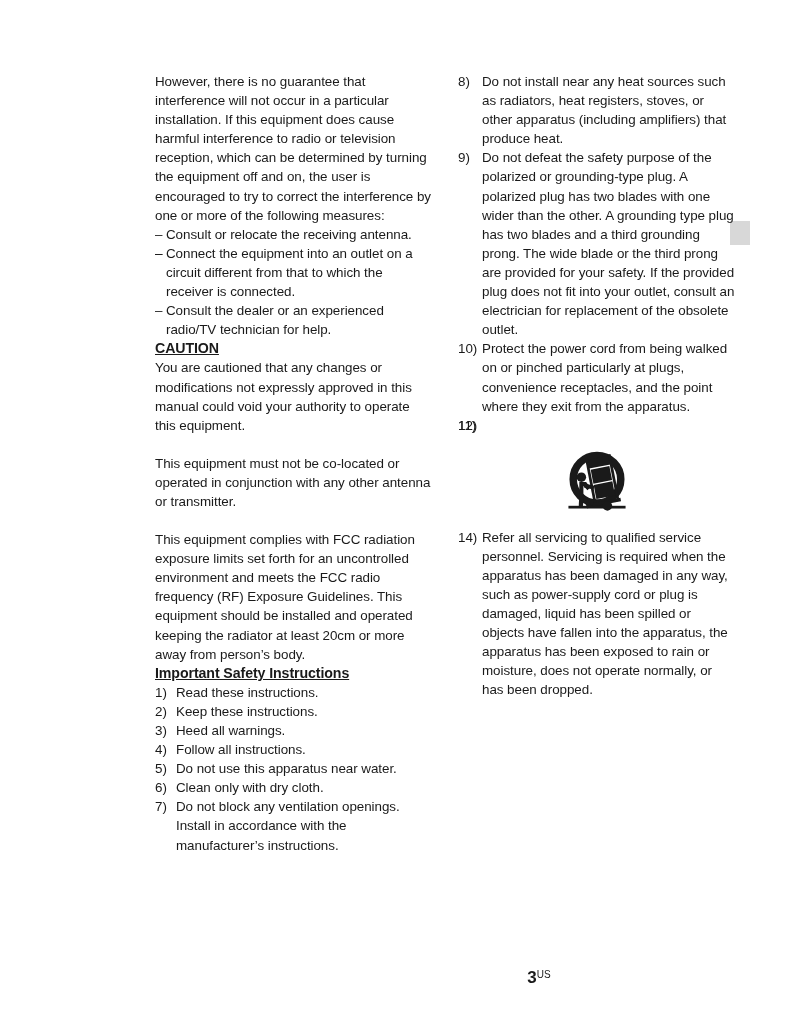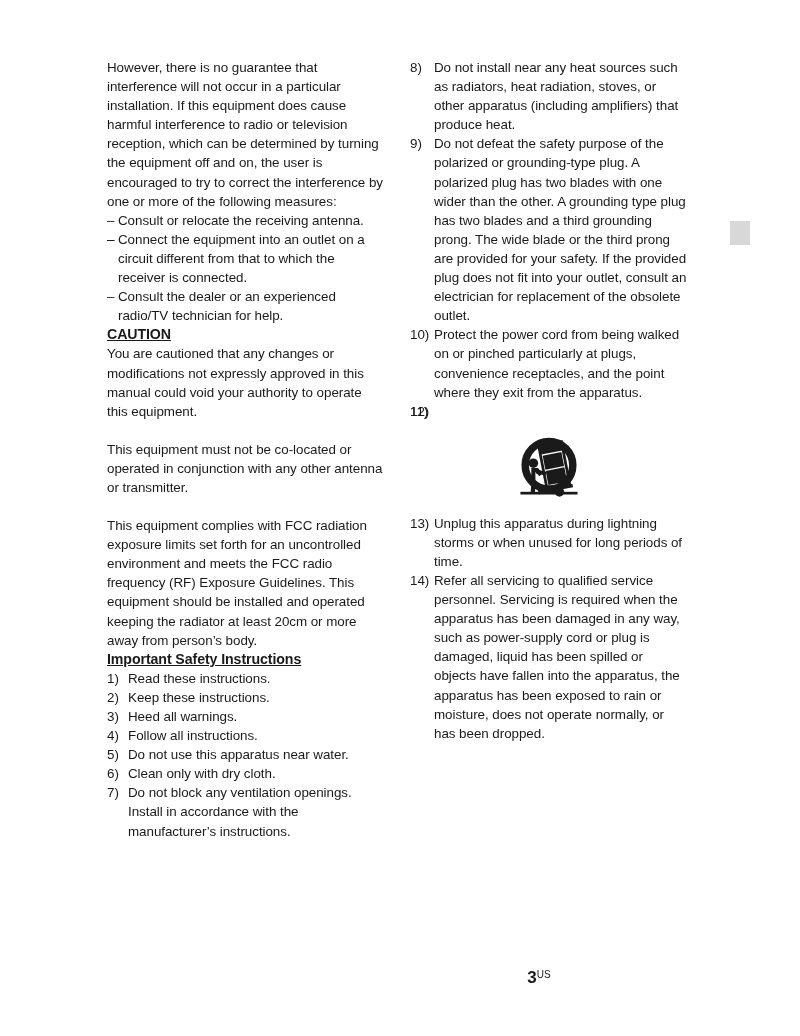--- a/index.html
+++ b/index.html
@@ -36,24 +36,25 @@
   .columns {
     position: absolute;
     left: 0;
     top: 0;
     width: 800px;
     height: 1036px;
   }
 
   .col {
     position: absolute;
-    top: 58px;
+    top: 72px;
     font-size: 13.4px;
     line-height: 19.1px;
     letter-spacing: -0.05px;
+    margin-left: 48px;
   }
   .col-left  { left: 107px; width: 276px; }
   .col-right { left: 410px; width: 278px; }
 
   p.para {
     margin: 0;
     text-align: left;
   }
 
   .gap {
@@ -217,21 +218,21 @@
         </li>
       </ol>
 
     </div>
 
     <div class="col col-right">
 
       <ol class="num-list">
         <li>
           <span class="num">8)</span>
-          <span>Do not install near any heat sources such as radiators, heat radiation, stoves, or other apparatus (including amplifiers) that produce heat.</span>
+          <span>Do not install near any heat sources such as radiators, heat registers, stoves, or other apparatus (including amplifiers) that produce heat.</span>
         </li>
         <li>
           <span class="num">9)</span>
           <span>Do not defeat the safety purpose of the polarized or grounding-type plug. A polarized plug has two blades with one wider than the other. A grounding type plug has two blades and a third grounding prong. The wide blade or the third prong are provided for your safety. If the provided plug does not fit into your outlet, consult an electrician for replacement of the obsolete outlet.</span>
         </li>
         <li>
           <span class="num">10)</span>
           <span>Protect the power cord from being walked on or pinched particularly at plugs, convenience receptacles, and the point where they exit from the apparatus.</span>
         </li>
         <li>
@@ -269,24 +270,20 @@
 
           <path d="M24 70 L31 70 L29 88 L23 88 Z" fill="#1a1a1a"></path>
           <path d="M28 70 L34 72 L42 86 L36 89 Z" fill="#1a1a1a"></path>
 
           <path d="M32 52 L46 56 L45 61 L31 58 Z" fill="#1a1a1a"></path>
         </svg>
       </div>
 
       <ol class="num-list">
         <li>
-          <span class="num">13)</span>
-          <span>Unplug this apparatus during lightning storms or when unused for long periods of time.</span>
-        </li>
-        <li>
           <span class="num">14)</span>
           <span>Refer all servicing to qualified service personnel. Servicing is required when the apparatus has been damaged in any way, such as power-supply cord or plug is damaged, liquid has been spilled or objects have fallen into the apparatus, the apparatus has been exposed to rain or moisture, does not operate normally, or has been dropped.</span>
         </li>
       </ol>
 
     </div>
   </div>
 
   <div class="footer">
     <div class="page-num"><span>3</span><span class="sup">US</span></div>

